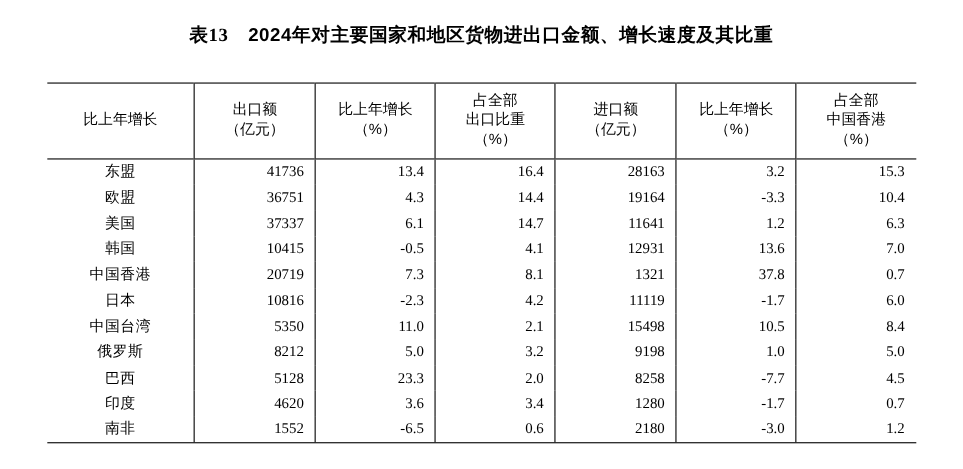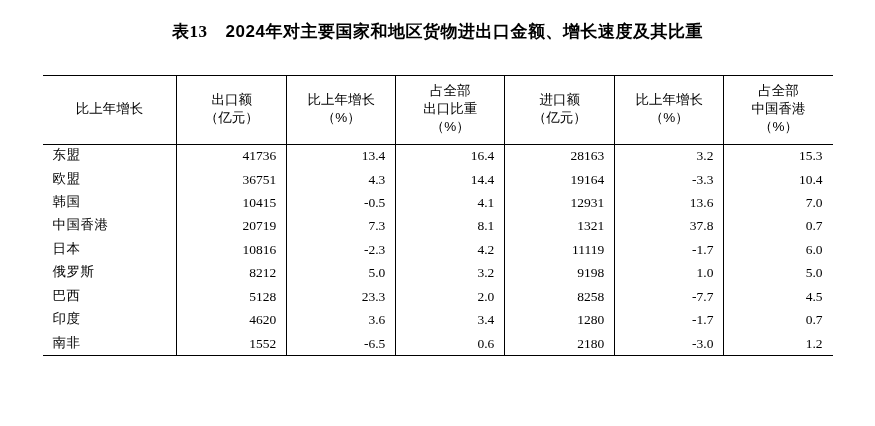--- a/index.html
+++ b/index.html
@@ -70,24 +70,23 @@
   table.data tbody td {
     padding: 2.6px 10px 2.6px 10px;
     line-height: 1.35;
     font-size: 13.5px;
     border-left: 1px solid #000;
   }
   table.data tbody td:first-child {
     border-left: none;
   }
   td.c-name {
-    text-align: left;
+    text-align: center;
     width: 130px;
     letter-spacing: 0.5px;
-    font-family: Liberation Mono, monospace;
   }
   td.num {
     text-align: right;
     padding-right: 26px;
     font-family: "Liberation Serif", serif;
     font-size: 14px;
   }
   th.h-name { width: 130px; }
   th.h-col  { width: 110px; }
   .bottom-rule {
@@ -154,20 +153,29 @@
         <tr>
           <td class="c-name">欧盟</td>
           <td class="num">36751</td>
           <td class="num">4.3</td>
           <td class="num">14.4</td>
           <td class="num">19164</td>
           <td class="num">-3.3</td>
           <td class="num">10.4</td>
         </tr>
         <tr>
+          <td class="c-name">美国</td>
+          <td class="num">37337</td>
+          <td class="num">6.1</td>
+          <td class="num">14.7</td>
+          <td class="num">11641</td>
+          <td class="num">1.2</td>
+          <td class="num">6.3</td>
+        </tr>
+        <tr>
           <td class="c-name">韩国</td>
           <td class="num">10415</td>
           <td class="num">-0.5</td>
           <td class="num">4.1</td>
           <td class="num">12931</td>
           <td class="num">13.6</td>
           <td class="num">7.0</td>
         </tr>
         <tr>
           <td class="c-name">中国香港</td>
@@ -181,20 +189,29 @@
         <tr>
           <td class="c-name">日本</td>
           <td class="num">10816</td>
           <td class="num">-2.3</td>
           <td class="num">4.2</td>
           <td class="num">11119</td>
           <td class="num">-1.7</td>
           <td class="num">6.0</td>
         </tr>
         <tr>
+          <td class="c-name">中国台湾</td>
+          <td class="num">5350</td>
+          <td class="num">11.0</td>
+          <td class="num">2.1</td>
+          <td class="num">15498</td>
+          <td class="num">10.5</td>
+          <td class="num">8.4</td>
+        </tr>
+        <tr>
           <td class="c-name">俄罗斯</td>
           <td class="num">8212</td>
           <td class="num">5.0</td>
           <td class="num">3.2</td>
           <td class="num">9198</td>
           <td class="num">1.0</td>
           <td class="num">5.0</td>
         </tr>
         <tr>
           <td class="c-name">巴西</td>

